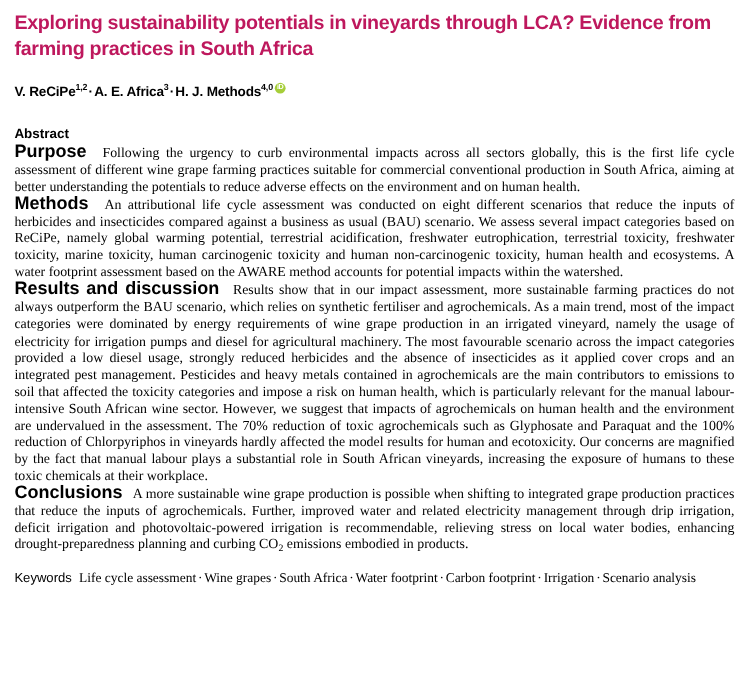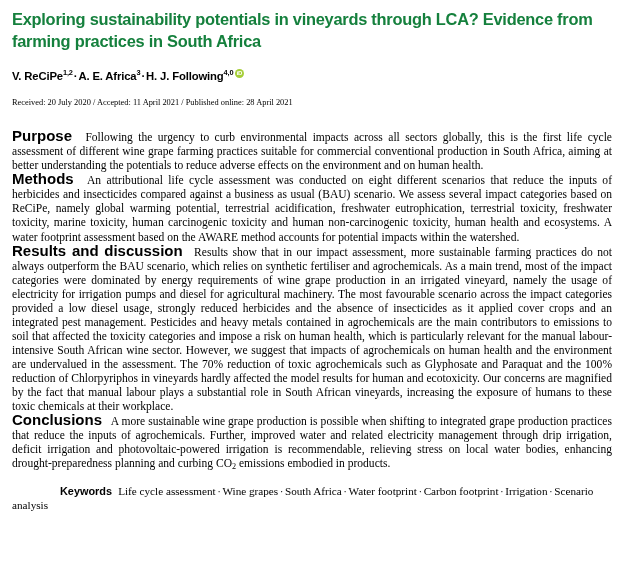--- a/index.html
+++ b/index.html
@@ -25,21 +25,21 @@
 
   
   .article-title {
     font-family: "Liberation Sans", sans-serif;
     font-weight: bold;
     font-size: 16.4px;
     line-height: 21.5px;
     letter-spacing: -0.25px;
     margin: 0 0 0 0;
     padding: 0 14px 0 0;
-    color: #15803d;
+    color: #be185d;
   }
 
   
   .authors-line {
     font-family: "Liberation Sans", sans-serif;
     font-weight: bold;
     font-size: 11.3px;
     line-height: 14px;
     margin-top: 17px;
     letter-spacing: -0.15px;
@@ -125,45 +125,44 @@
   .keywords-block {
     margin-top: 14px;
     font-family: "Liberation Serif", serif;
     font-size: 11.2px;
     line-height: 14.05px;
     text-align: left;
     padding-right: 2px;
   }
   .kw-label {
     font-family: "Liberation Sans", sans-serif;
-    font-weight: bold;
+    font-weight: normal;
     font-size: 10.9px;
-    margin-left: 48px;
   }
   .kw-label::after { content: "\00a0\00a0"; }
   .kw-sep { padding: 0 1.5px; }
 
   sub { font-size: 8.2px; vertical-align: -2px; line-height: 0; }
 </style>
 </head>
 <body>
 
 <div class="page">
 
   <h1 class="article-title">Exploring sustainability potentials in vineyards through LCA? Evidence from farming practices in South Africa</h1>
 
   <div class="authors-line">
-    <span><span>V. ReCiPe</span><sup>1,2</sup></span><span class="author-sep">·</span><span><span>A. E. Africa</span><sup>3</sup></span><span class="author-sep">·</span><span><span>H. J. Following</span><sup>4,0</sup><span class="orcid-icon"></span></span>
+    <span><span>V. ReCiPe</span><sup>1,2</sup></span><span class="author-sep">·</span><span><span>A. E. Africa</span><sup>3</sup></span><span class="author-sep">·</span><span><span>H. J. Methods</span><sup>4,0</sup><span class="orcid-icon"></span></span>
   </div>
 
   <div class="pub-dates">
-    <div>Received: 20 July 2020 / Accepted: 11 April 2021 / Published online: 28 April 2021</div>
   </div>
 
   <div class="abstract-block">
+    <div class="abstract-heading">Abstract</div>
 
     <p class="abstract-para"><span class="sect-label">Purpose</span><span>Following the urgency to curb environmental impacts across all sectors globally, this is the first life cycle assessment of different wine grape farming practices suitable for commercial conventional production in South Africa, aiming at better understanding the potentials to reduce adverse effects on the environment and on human health.</span></p>
 
     <p class="abstract-para"><span class="sect-label">Methods</span><span>An attributional life cycle assessment was conducted on eight different scenarios that reduce the inputs of herbicides and insecticides compared against a business as usual (BAU) scenario. We assess several impact categories based on ReCiPe, namely global warming potential, terrestrial acidification, freshwater eutrophication, terrestrial toxicity, freshwater toxicity, marine toxicity, human carcinogenic toxicity and human non-carcinogenic toxicity, human health and ecosystems. A water footprint assessment based on the AWARE method accounts for potential impacts within the watershed.</span></p>
 
     <p class="abstract-para"><span class="sect-label">Results and discussion</span><span>Results show that in our impact assessment, more sustainable farming practices do not always outperform the BAU scenario, which relies on synthetic fertiliser and agrochemicals. As a main trend, most of the impact categories were dominated by energy requirements of wine grape production in an irrigated vineyard, namely the usage of electricity for irrigation pumps and diesel for agricultural machinery. The most favourable scenario across the impact categories provided a low diesel usage, strongly reduced herbicides and the absence of insecticides as it applied cover crops and an integrated pest management. Pesticides and heavy metals contained in agrochemicals are the main contributors to emissions to soil that affected the toxicity categories and impose a risk on human health, which is particularly relevant for the manual labour-intensive South African wine sector. However, we suggest that impacts of agrochemicals on human health and the environment are undervalued in the assessment. The 70% reduction of toxic agrochemicals such as Glyphosate and Paraquat and the 100% reduction of Chlorpyriphos in vineyards hardly affected the model results for human and ecotoxicity. Our concerns are magnified by the fact that manual labour plays a substantial role in South African vineyards, increasing the exposure of humans to these toxic chemicals at their workplace.</span></p>
 
     <p class="abstract-para"><span class="sect-label">Conclusions</span><span>A more sustainable wine grape production is possible when shifting to integrated grape production practices that reduce the inputs of agrochemicals. Further, improved water and related electricity management through drip irrigation, deficit irrigation and photovoltaic-powered irrigation is recommendable, relieving stress on local water bodies, enhancing drought-preparedness planning and curbing CO</span><sub>2</sub><span> emissions embodied in products.</span></p>
   </div>
 

